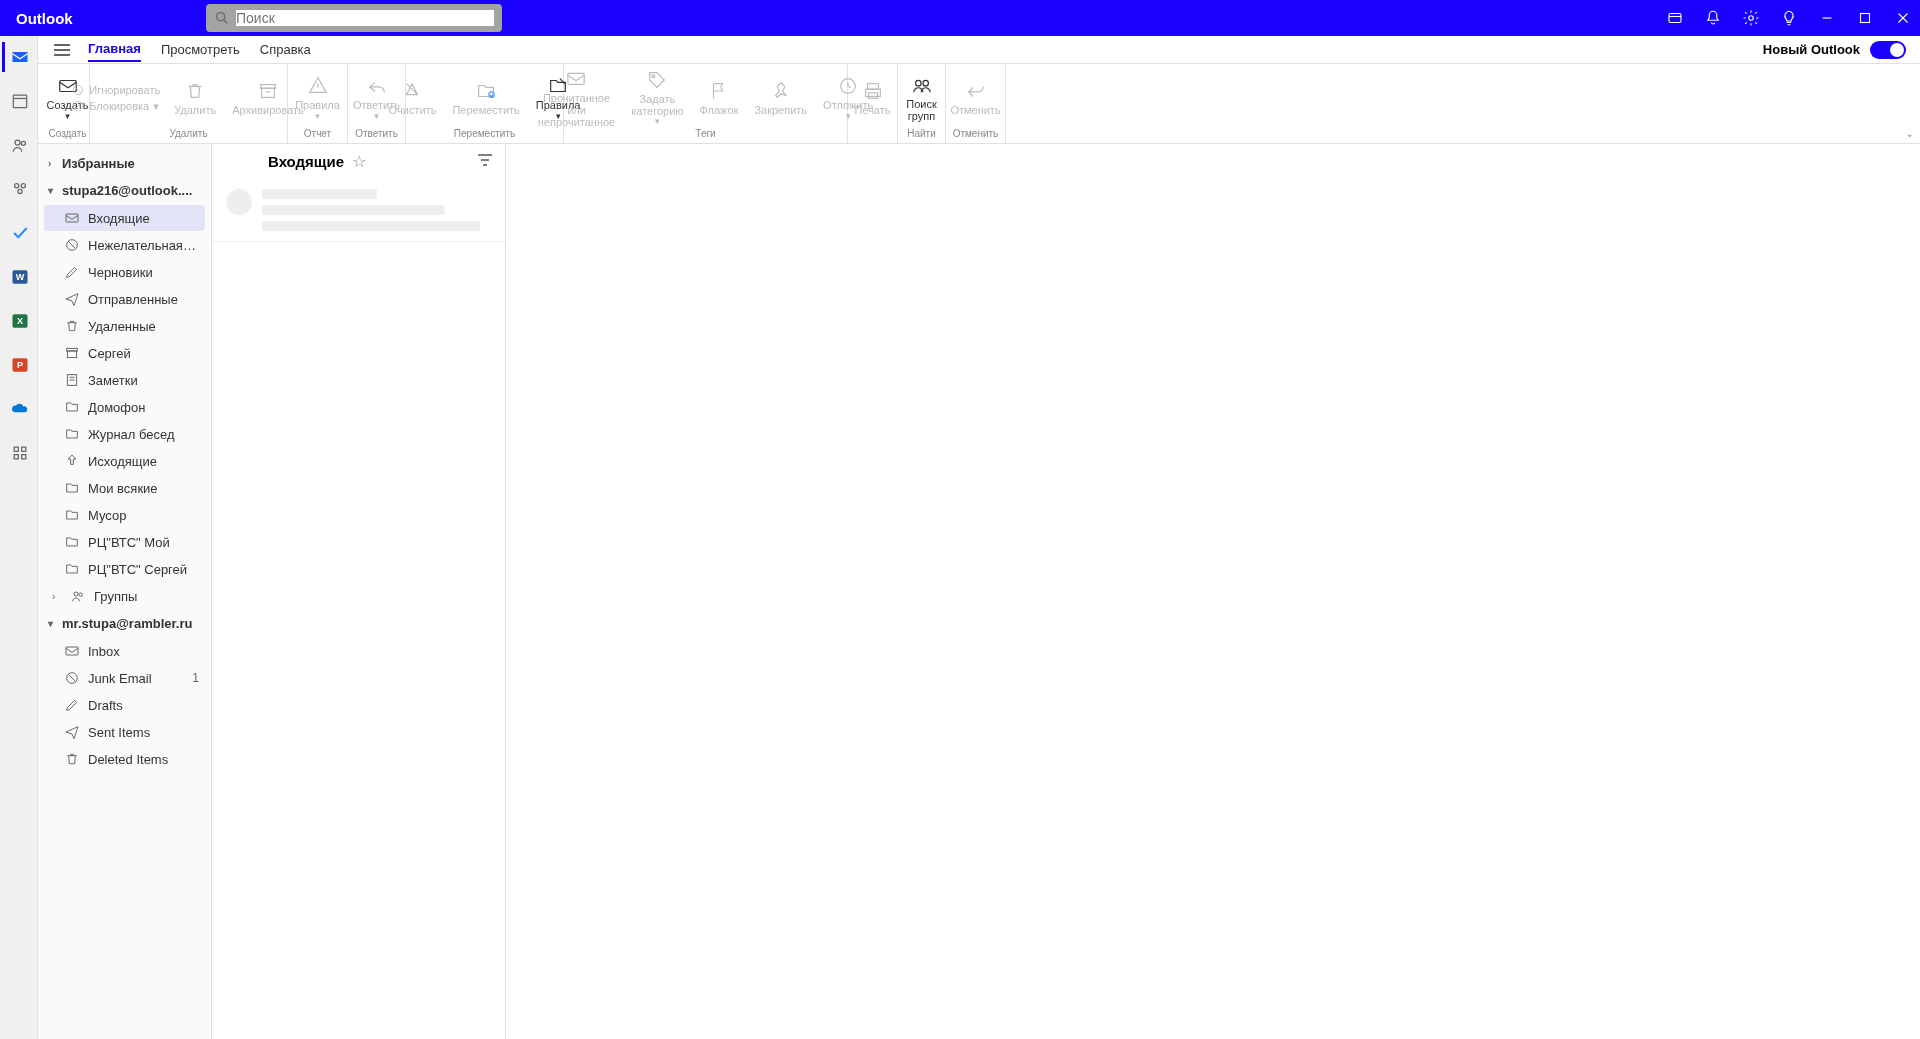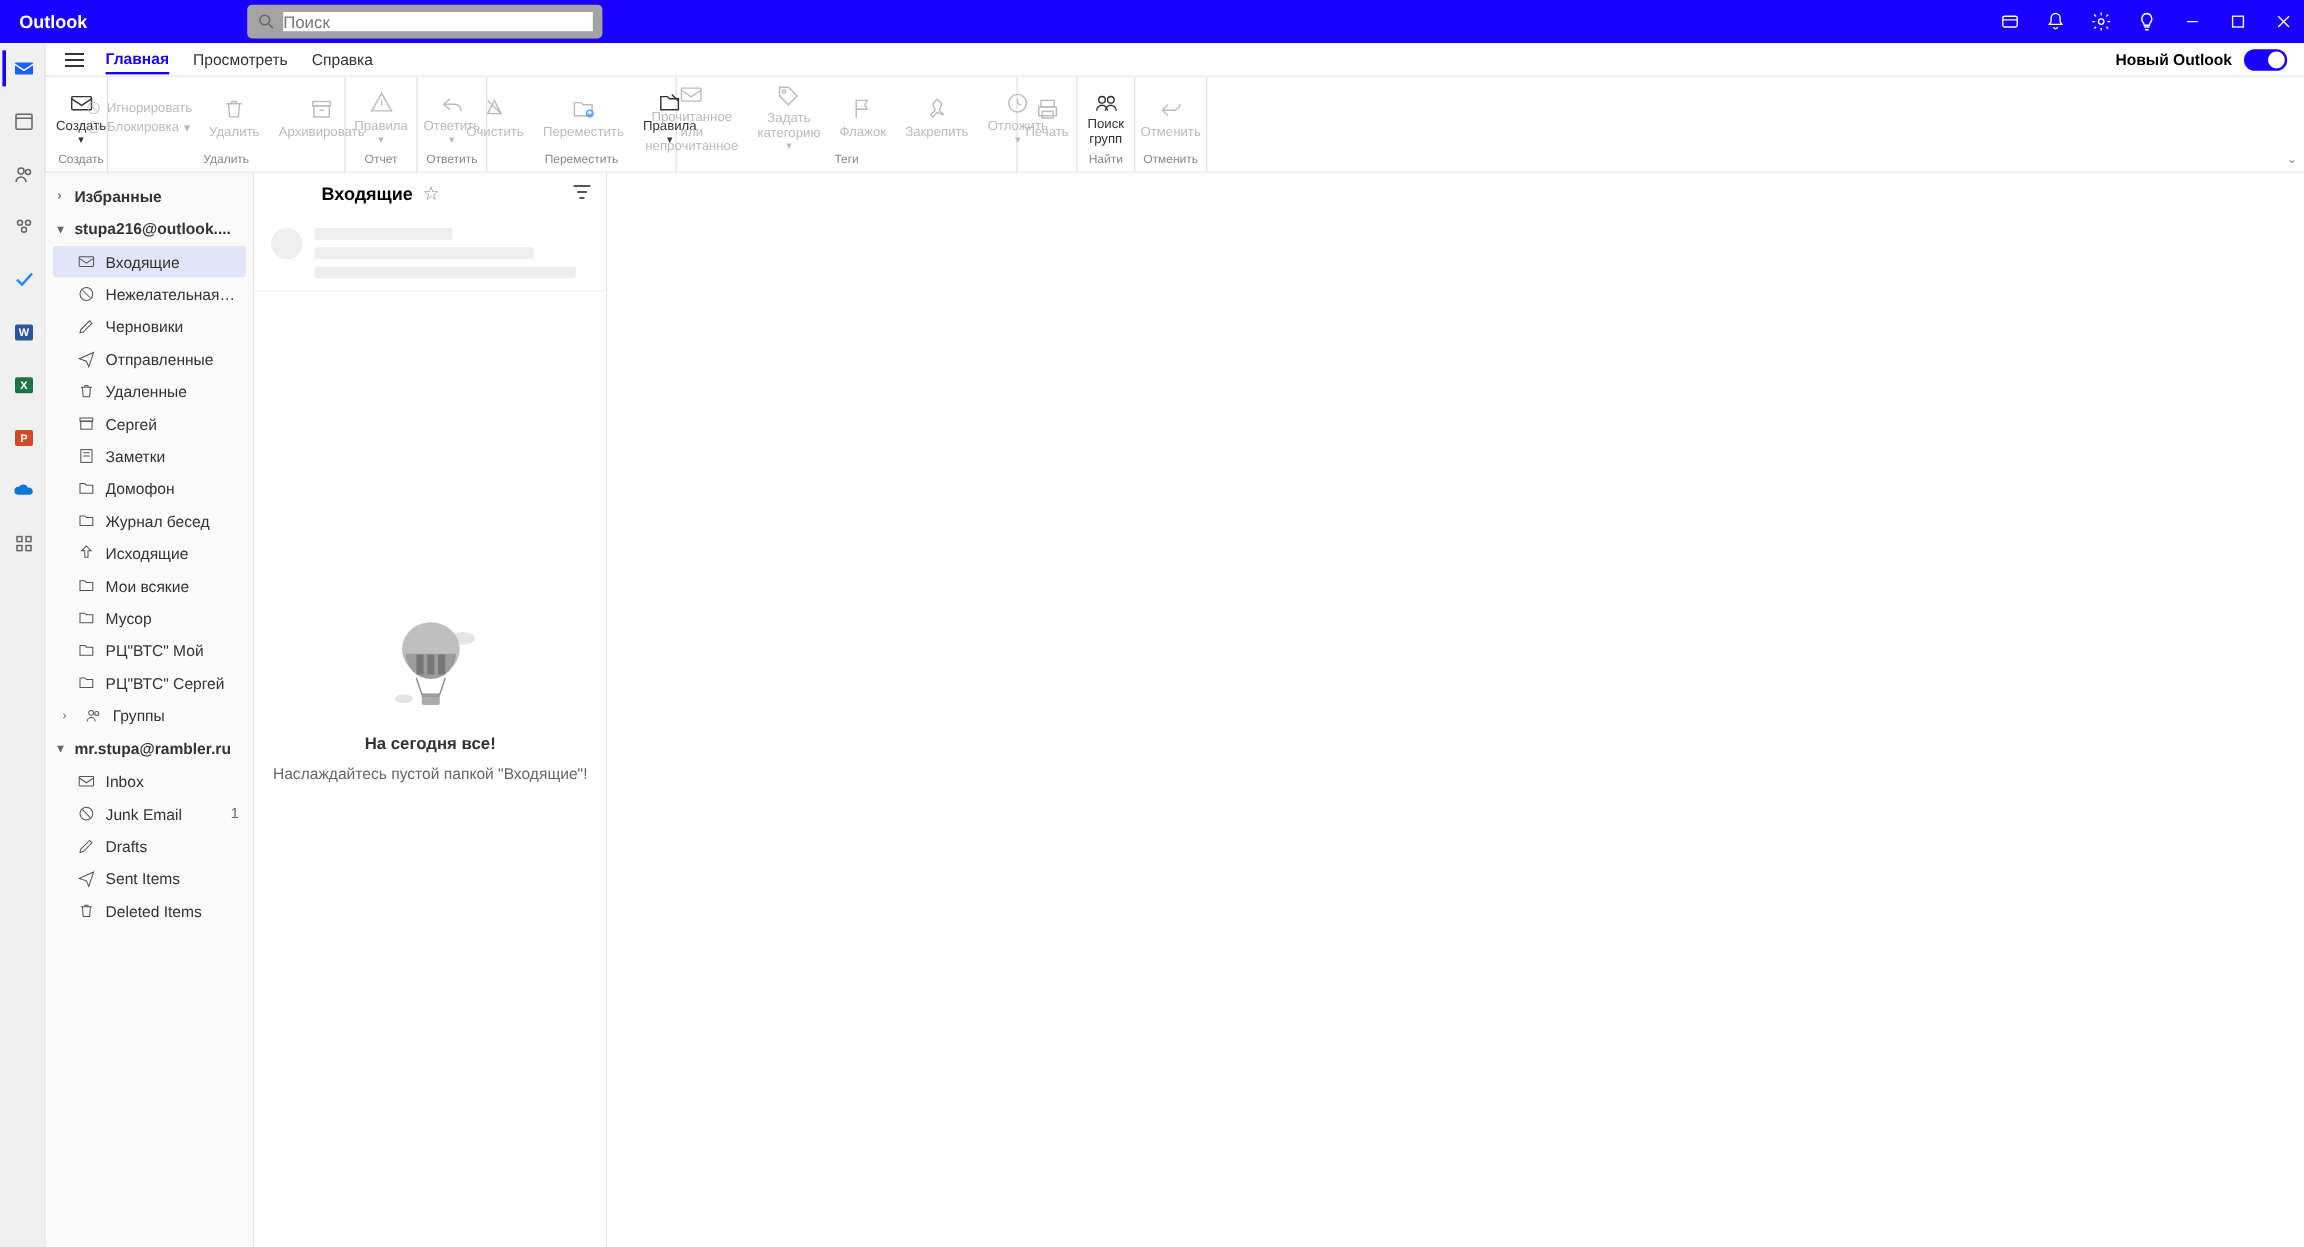--- a/index.html
+++ b/index.html
@@ -580,32 +580,16 @@
           </svg></span>
     </div>
     <div class="skeleton">
       <div class="sk-circle"></div>
       <div class="sk-lines">
         <div class="sk-line short"></div>
         <div class="sk-line med"></div>
         <div class="sk-line" style="width:95%;"></div>
       </div>
     </div>
-    <div class="empty" empty-state="" even-="">
-      <svg viewBox="0 0 120 120">
-        <ellipse cx="95" cy="28" rx="14" ry="7" fill="#e4e4e4"></ellipse>
-        <ellipse cx="30" cy="95" rx="10" ry="5" fill="#e4e4e4"></ellipse>
-        <path d="M60 10 a32 30 0 1 0 0.1 0" fill="#bfbfbf"></path>
-        <path d="M32 45 h56 a28 28 0 0 1 -56 0" fill="#9c9c9c"></path>
-        <rect x="44" y="46" width="8" height="22" fill="#787878"></rect>
-        <rect x="56" y="46" width="8" height="22" fill="#787878"></rect>
-        <rect x="68" y="46" width="8" height="22" fill="#787878"></rect>
-        <path d="M44 72 l6 18 h20 l6 -18" fill="none" stroke="#888" stroke-width="1.5"></path>
-        <rect x="50" y="90" width="20" height="12" rx="2" fill="#aaa"></rect>
-        <line x1="50" y1="92" x2="70" y2="92" stroke="#888"></line>
-      </svg>
-      <div class="t1">На сегодня все!</div>
-      <div class="t2">Наслаждайтесь пустой папкой "Входящие"!</div>
-    </div>
   </div>
 
   <div class="reading"></div>
 </div>
 
 </body></html>

